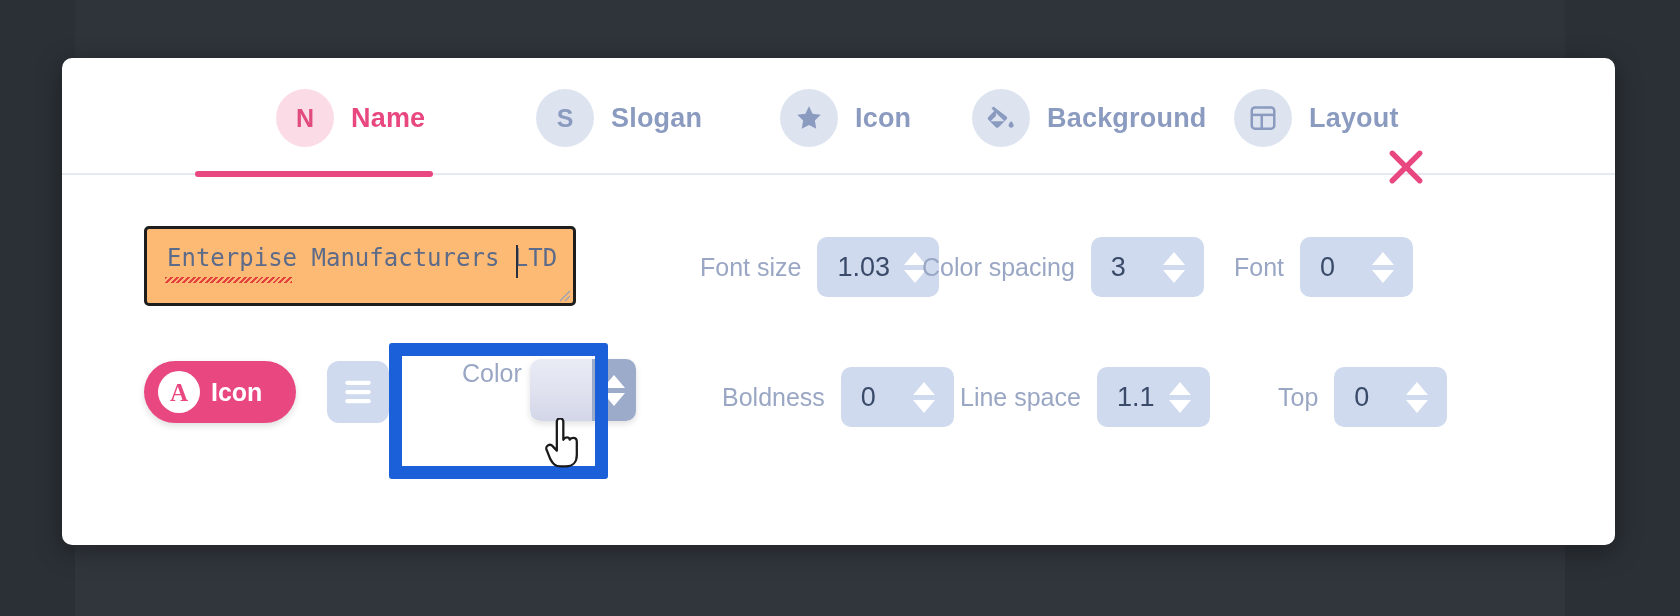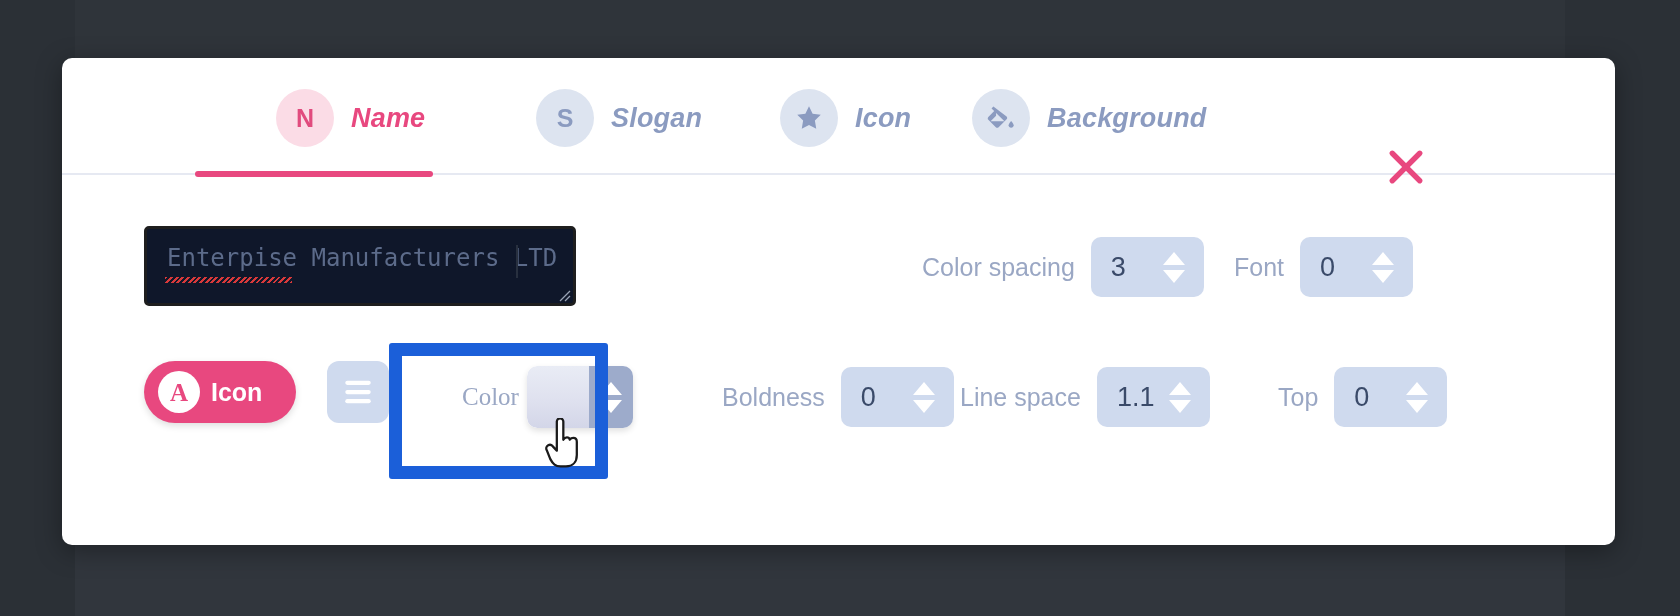--- a/index.html
+++ b/index.html
@@ -83,21 +83,20 @@
     color: #8b9bc0;
     line-height: 1;
   }
   .tab-badge.active .ltr { color: #e14b7e; }
   .tab-label {
     font-size: 27px;
     font-weight: bold;
     color: #8b9bc0;
     letter-spacing: .2px;
     white-space: nowrap;
-    font-style: italic;
   }
   .tab.active .tab-label { color: #e8487f; }
 
   .tab-underline {
     position: absolute;
     left: 133px;
     top: 113px;
     width: 238px;
     height: 6px;
     background: #e8487f;
@@ -136,21 +135,21 @@
 
   
   .name-input {
     position: absolute;
     left: 82px;
     top: 3px;
     width: 432px;
     height: 80px;
     border: 3px solid #1e1e1e;
     border-radius: 5px;
-    background: #0f172a;
+    background: #fdba74;
     box-sizing: border-box;
     padding: 14px 14px 0 20px;
     font-family: "DejaVu Sans Mono", monospace;
     font-size: 24px;
     color: #5c6b8a;
     letter-spacing: 0px;
     resize: none;
     outline: none;
     overflow: hidden;
     line-height: 1.3;
@@ -289,24 +288,23 @@
     justify-content: center;
     cursor: pointer;
   }
 
   
   .color-field {
     position: absolute;
     left: 400px;
     top: 6px;
     display: flex;
-    align-items: center;
+    align-items: flex-start;
     gap: 8px;
     height: 76px;
-    font-family: Liberation Serif, serif;
   }
   .color-stepper {
     display: flex;
     align-items: stretch;
     height: 62px;
     border-radius: 10px;
     overflow: hidden;
     cursor: pointer;
     box-shadow: 0 3px 6px rgba(0,0,0,.12);
   }
@@ -386,20 +384,30 @@
       <div class="tab" style="left:910px;">
         <div class="tab-badge">
           <svg width="32" height="32" viewBox="0 0 24 24">
             <path d="M6.3 3.4l-1.4 1.4 2.0 2.0-4.4 4.4c-.6.6-.6 1.5 0 2.1l5.6 5.6c.6.6 1.5.6 2.1 0l6.0-6.0c.6-.6.6-1.5 0-2.1L6.3 3.4zm2.0 4.8l6.3 6.3H4.2l4.1-4.1v-2.2z" fill="#8b9bc0"></path>
             <path d="M19.6 14.2s-1.9 2.1-1.9 3.3c0 1.05.85 1.9 1.9 1.9s1.9-.85 1.9-1.9c0-1.2-1.9-3.3-1.9-3.3z" fill="#8b9bc0"></path>
           </svg>
         </div>
         <span class="tab-label">Background</span>
       </div>
 
+      <div class="tab" style="left:1172px;">
+        <div class="tab-badge">
+          <svg width="30" height="30" viewBox="0 0 24 24">
+            <rect x="3" y="3.5" width="18" height="17" rx="2.5" fill="none" stroke="#8b9bc0" stroke-width="2"></rect>
+            <line x1="3" y1="9.5" x2="21" y2="9.5" stroke="#8b9bc0" stroke-width="2"></line>
+            <line x1="11" y1="9.5" x2="11" y2="20.5" stroke="#8b9bc0" stroke-width="2"></line>
+          </svg>
+        </div>
+        <span class="tab-label">Layout</span>
+      </div>
 
       <div class="tabbar-rule"></div>
       <div class="tab-underline"></div>
 
       <div class="close-btn">
         <svg width="44" height="44" viewBox="0 0 24 24">
           <line x1="4.5" y1="4.5" x2="19.5" y2="19.5" stroke="#e8487f" stroke-width="2.9" stroke-linecap="round"></line>
           <line x1="19.5" y1="4.5" x2="4.5" y2="19.5" stroke="#e8487f" stroke-width="2.9" stroke-linecap="round"></line>
         </svg>
       </div>
@@ -411,20 +419,30 @@
 
       <div class="name-input-shell">
         <div class="spell-underline"></div>
         <div class="caret"></div>
         <svg class="resize-grip" viewBox="0 0 14 14">
           <line x1="13" y1="3" x2="3" y2="13" stroke="#9aa3b5" stroke-width="1.3"></line>
           <line x1="13" y1="8" x2="8" y2="13" stroke="#9aa3b5" stroke-width="1.3"></line>
         </svg>
       </div>
 
+      <div class="field" style="left:638px;">
+        <span class="field-label">Font size</span>
+        <div class="stepper">
+          <span class="stepper-val">1.03</span>
+          <span class="stepper-arrows">
+            <i class="arw up"></i>
+            <i class="arw down"></i>
+          </span>
+        </div>
+      </div>
 
       <div class="field" style="left:860px;">
         <span class="field-label">Color spacing</span>
         <div class="stepper">
           <span class="stepper-val">3</span>
           <span class="stepper-arrows">
             <i class="arw up"></i>
             <i class="arw down"></i>
           </span>
         </div>

